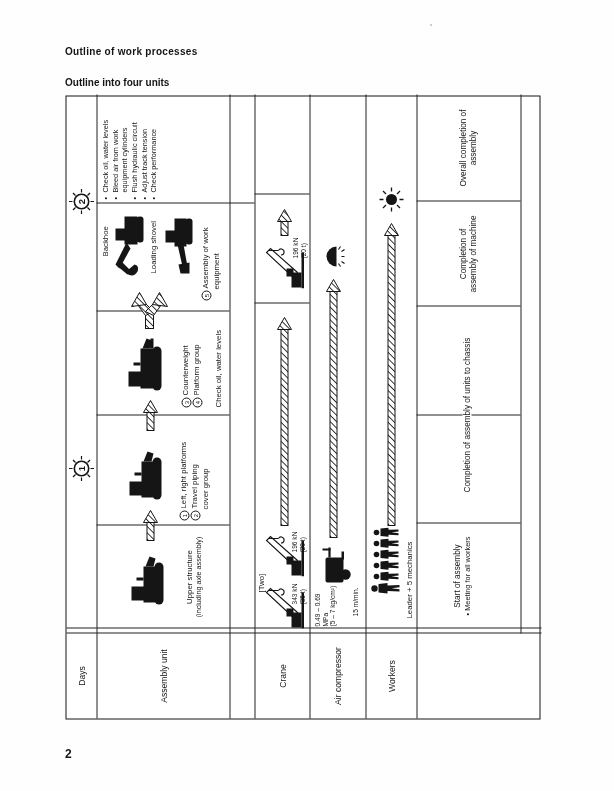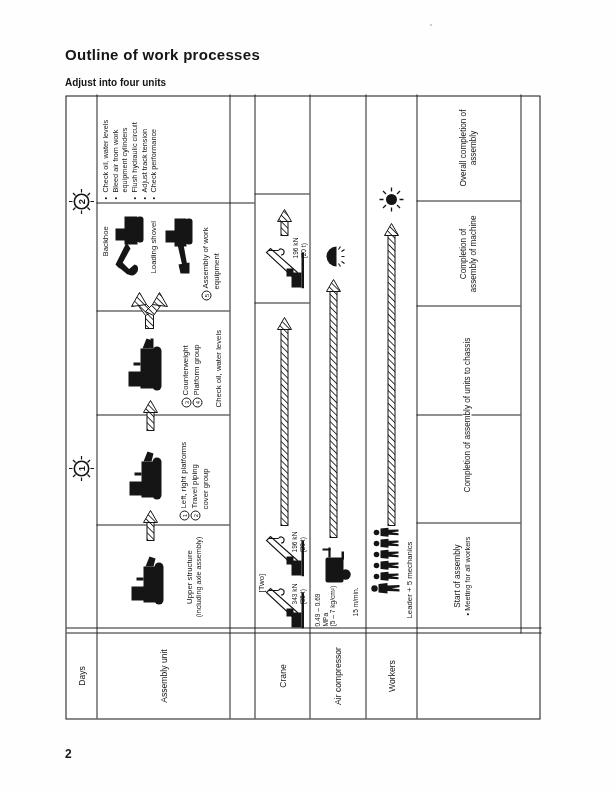--- a/index.html
+++ b/index.html
@@ -1,18 +1,18 @@
 <!DOCTYPE html>
 <html><head>
 <meta charset="utf-8">
 <style>
   html,body{margin:0;padding:0;background:#e8e8e8;}
   .page{position:relative;width:614px;height:791px;background:#fefefe;margin:0 auto;
         font-family:"Liberation Sans","DejaVu Sans",sans-serif;color:#151515;overflow:hidden;}
-  .title{position:absolute;left:65px;top:46px;font-size:15px;font-weight:bold;letter-spacing:.3px;}
+  .title{position:absolute;left:65px;top:46px;font-size:10px;font-weight:bold;letter-spacing:.3px;}
   .subtitle{position:absolute;left:65px;top:77px;font-size:10px;font-weight:bold;}
   .pagenum{position:absolute;left:65px;top:747px;font-size:12px;font-weight:bold;}
   
   .rotwrap{position:absolute;left:-9px;top:170px;width:624px;height:475px;
            transform:rotate(-90deg);transform-origin:50% 50%;}
   .ltable{position:absolute;left:0;top:0;width:624px;height:475px;border:1.4px solid #151515;box-sizing:border-box;background:#fff;}
   .hline{position:absolute;height:0;border-top:1.1px solid #222;}
   .vline{position:absolute;width:0;border-left:1.1px solid #222;}
   .rlabel{position:absolute;left:0;width:85px;display:flex;align-items:center;justify-content:center;
           font-size:8.6px;text-align:center;}
@@ -37,21 +37,21 @@
     <pattern id="hatch" width="4.5" height="4.5" patternUnits="userSpaceOnUse" patternTransform="rotate(45)">
       <rect width="4.5" height="4.5" fill="#fff"></rect>
       <line x1="0" y1="0" x2="0" y2="4.5" stroke="#151515" stroke-width="1.7"></line>
     </pattern>
   </defs>
 </svg>
 
 <div class="page">
   <div class="speck"></div>
   <div class="title">Outline of work processes</div>
-  <div class="subtitle">Adjust into four units</div>
+  <div class="subtitle">Outline into four units</div>
   <div class="pagenum">2</div>
 
   <div class="rotwrap">
   <div class="ltable">
 
     <div class="hline" style="left:0;top:30px;width:624px"></div>
     <div class="hline" style="left:0;top:163px;width:624px"></div>
     <div class="hline" style="left:0;top:188px;width:624px"></div>
     <div class="hline" style="left:0;top:243px;width:624px"></div>
     <div class="hline" style="left:0;top:299px;width:624px"></div>

